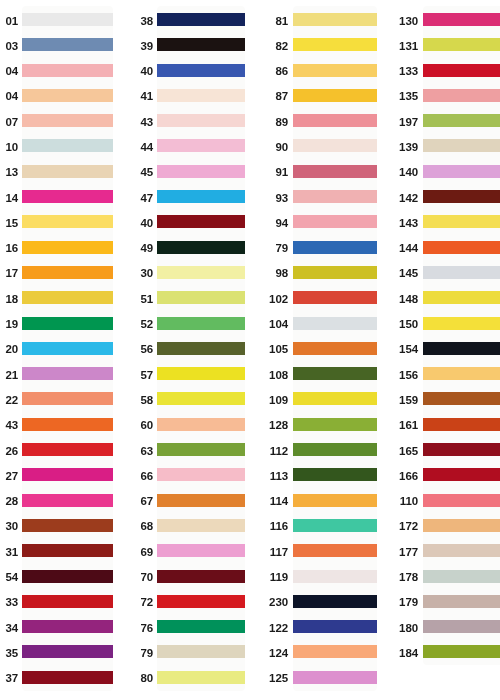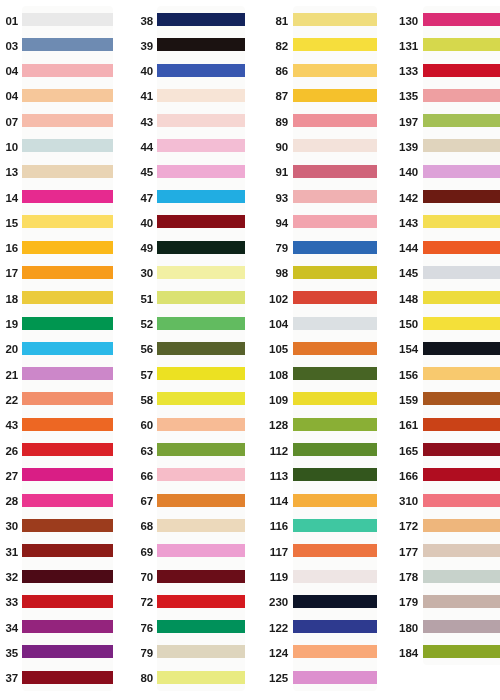--- a/index.html
+++ b/index.html
@@ -105,21 +105,21 @@
         <div class="swatch-label">19</div>
         <div class="swatch-label">20</div>
         <div class="swatch-label">21</div>
         <div class="swatch-label">22</div>
         <div class="swatch-label">43</div>
         <div class="swatch-label">26</div>
         <div class="swatch-label">27</div>
         <div class="swatch-label">28</div>
         <div class="swatch-label">30</div>
         <div class="swatch-label">31</div>
-        <div class="swatch-label">32</div>
+        <div class="swatch-label">54</div>
         <div class="swatch-label">33</div>
         <div class="swatch-label">34</div>
         <div class="swatch-label">35</div>
         <div class="swatch-label">37</div>
       </div>
     <div class="col-card">
         <div class="swatch" style="background: rgb(233, 233, 233);"></div>
         <div class="swatch" style="background: rgb(110, 139, 178);"></div>
         <div class="swatch" style="background: rgb(244, 176, 180);"></div>
         <div class="swatch" style="background: rgb(246, 199, 154);"></div>
@@ -285,21 +285,21 @@
         <div class="swatch-label">144</div>
         <div class="swatch-label">145</div>
         <div class="swatch-label">148</div>
         <div class="swatch-label">150</div>
         <div class="swatch-label">154</div>
         <div class="swatch-label">156</div>
         <div class="swatch-label">159</div>
         <div class="swatch-label">161</div>
         <div class="swatch-label">165</div>
         <div class="swatch-label">166</div>
-        <div class="swatch-label">310</div>
+        <div class="swatch-label">110</div>
         <div class="swatch-label">172</div>
         <div class="swatch-label">177</div>
         <div class="swatch-label">178</div>
         <div class="swatch-label">179</div>
         <div class="swatch-label">180</div>
         <div class="swatch-label">184</div>
       </div>
     <div class="col-card">
         <div class="swatch" style="background: rgb(219, 45, 116);"></div>
         <div class="swatch" style="background: rgb(214, 216, 76);"></div>

